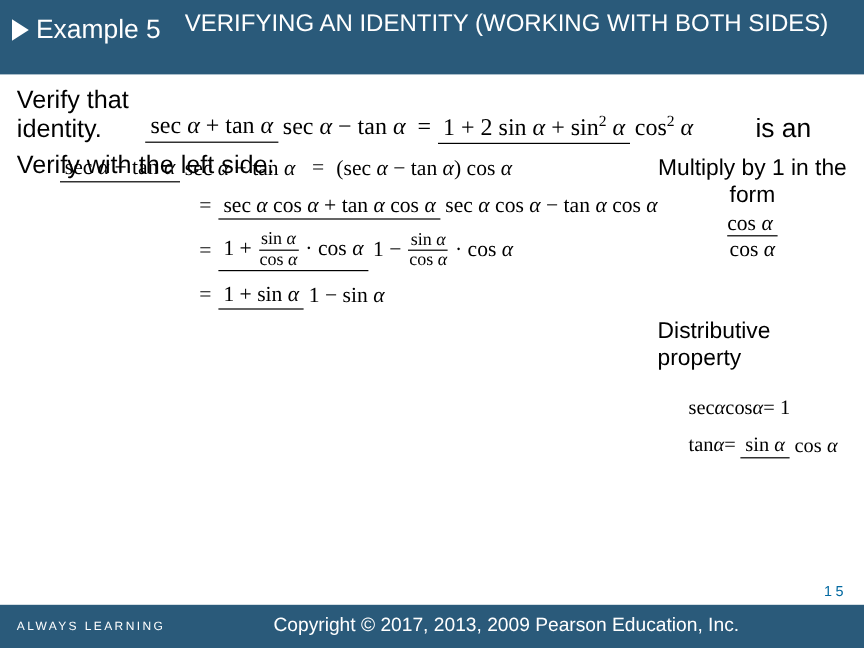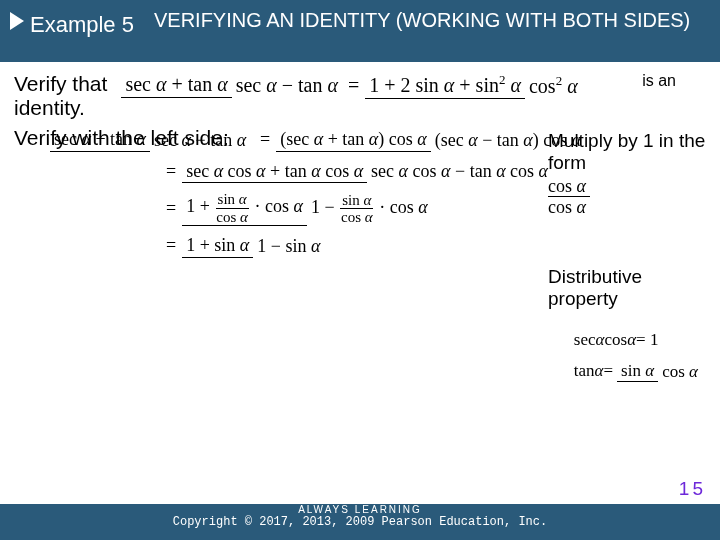--- a/index.html
+++ b/index.html
@@ -1,47 +1,47 @@
 <!DOCTYPE html>
 <html><head>
 <meta charset="utf-8">
 <style>
   * { margin: 0; padding: 0; box-sizing: border-box; }
   body { width: 720px; height: 540px; font-family: Arial, sans-serif; background: #fff; position: relative; overflow: hidden; }
   .header { background: #2a5a7a; color: #fff; display: flex; align-items: flex-start; padding: 8px 10px; height: 62px; }
-  .example-tag { display: flex; font-size: 22px; font-weight: normal; margin-right: 20px; white-space: nowrap; padding-top: 4px; }
+  .example-tag { display: flex; align-items: center; font-size: 22px; font-weight: normal; margin-right: 20px; white-space: nowrap; padding-top: 4px; }
   .play-icon { width: 0; height: 0; border-left: 14px solid #fff; border-top: 9px solid transparent; border-bottom: 9px solid transparent; margin-right: 6px; }
   .title { font-size: 20px; font-weight: normal; line-height: 1.2; }
   .content { padding: 10px 14px 0 14px; position: relative; }
-  .verify-row { display: flex; align-items: flex-start; margin-bottom: 6px; }
+  .verify-row { display: flex; align-items: flex-end; margin-bottom: 6px; }
   .verify-text { font-size: 21px; line-height: 1.15; }
   .verify-formula { margin: 0 14px; }
-  .is-an { font-size: 16px; margin-left: auto; padding-right: 30px; }
+  .is-an { font-size: 22px; margin-left: auto; padding-right: 30px; }
   .working { font-size: 21px; margin-top: 6px; margin-bottom: 6px; }
   .math-col { position: absolute; left: 50px; top: 128px; }
   .math-line { display: flex; align-items: center; margin-bottom: 8px; font-family: 'Times New Roman', serif; font-size: 18px; }
   .lhs { min-width: 110px; text-align: right; padding-right: 4px; }
   .eq { margin: 0 6px; }
   .frac { display: inline-flex; align-items: center; vertical-align: middle; }
   .frac .num { border-bottom: 1.2px solid #000; padding: 0 4px; line-height: 1.25; white-space: nowrap; }
   .frac .den { padding: 0 4px; line-height: 1.25; white-space: nowrap; }
   .sup { font-size: 0.65em; vertical-align: super; }
   .alpha { font-style: italic; }
   .side-notes { position: absolute; right: 14px; top: 130px; width: 158px; font-size: 19px; line-height: 1.15; }
-  .note1 { margin-bottom: 48px; }
+  .note1 { margin-bottom: 48px; text-align: center; }
   .note-frac { display: inline-flex; flex-direction: column; font-family: 'Times New Roman', serif; font-size: 18px; margin-top: 2px; }
   .note-frac .n { border-bottom: 1.2px solid #000; padding-right: 4px; }
   .side-ids { position: absolute; right: 18px; top: 330px; font-family: 'Times New Roman', serif; font-size: 17px; }
   .side-ids .idline { margin-bottom: 10px; display: flex; align-items: center; }
-  .footer { position: absolute; bottom: 0; left: 0; right: 0; background: #2a5a7a; color: #fff; display: flex; align-items: center; height: 36px; padding: 0 14px; font-size: 11px; flex-direction: column; }
+  .footer { position: absolute; bottom: 0; left: 0; right: 0; background: #2a5a7a; color: #fff; display: flex; align-items: center; height: 36px; padding: 0 14px; font-size: 11px; }
   .always { letter-spacing: 2px; font-size: 10px; }
-  .copyright { margin: 0 auto; font-size: 12px; font-family: Liberation Mono, monospace; }
+  .copyright { margin: 0 auto; font-size: 16px; }
   .pearson { display: flex; align-items: center; gap: 6px; font-size: 14px; }
   .pearson-logo { width: 18px; height: 18px; }
-  .pagenum { position: absolute; right: 14px; bottom: 40px; color: #6d28d9; letter-spacing: 3px; font-size: 19px; }
+  .pagenum { position: absolute; right: 14px; bottom: 40px; color: #0369a1; letter-spacing: 3px; font-size: 12px; }
   .small-frac { display:inline-flex; flex-direction:column; align-items:center; font-size:15px; vertical-align:middle;}
   .small-frac .sn{border-bottom:1px solid #000; padding:0 2px; line-height:1.1;}
   .small-frac .sd{padding:0 2px; line-height:1.1;}
 </style>
 </head>
 <body>
 
 <div class="header">
   <div class="example-tag">
     <div class="play-icon"></div>
@@ -74,21 +74,20 @@
 </div>
 
 <div class="math-col">
   <div class="math-line">
     <span class="frac lhs" style="min-width:auto;">
       <span class="num">sec <span class="alpha">α</span> + tan <span class="alpha">α</span></span>
       <span class="den">sec <span class="alpha">α</span> − tan <span class="alpha">α</span></span>
     </span>
     <span class="eq">=</span>
     <span class="frac">
-      <span class="num">(sec <span class="alpha">α</span> + tan <span class="alpha">α</span>) cos <span class="alpha">α</span></span>
       <span class="den">(sec <span class="alpha">α</span> − tan <span class="alpha">α</span>) cos <span class="alpha">α</span></span>
     </span>
   </div>
 
   <div class="math-line">
     <span class="lhs"></span>
     <span class="eq">=</span>
     <span class="frac">
       <span class="num">sec <span class="alpha">α</span> cos <span class="alpha">α</span> + tan <span class="alpha">α</span> cos <span class="alpha">α</span></span>
       <span class="den">sec <span class="alpha">α</span> cos <span class="alpha">α</span> − tan <span class="alpha">α</span> cos <span class="alpha">α</span></span>

